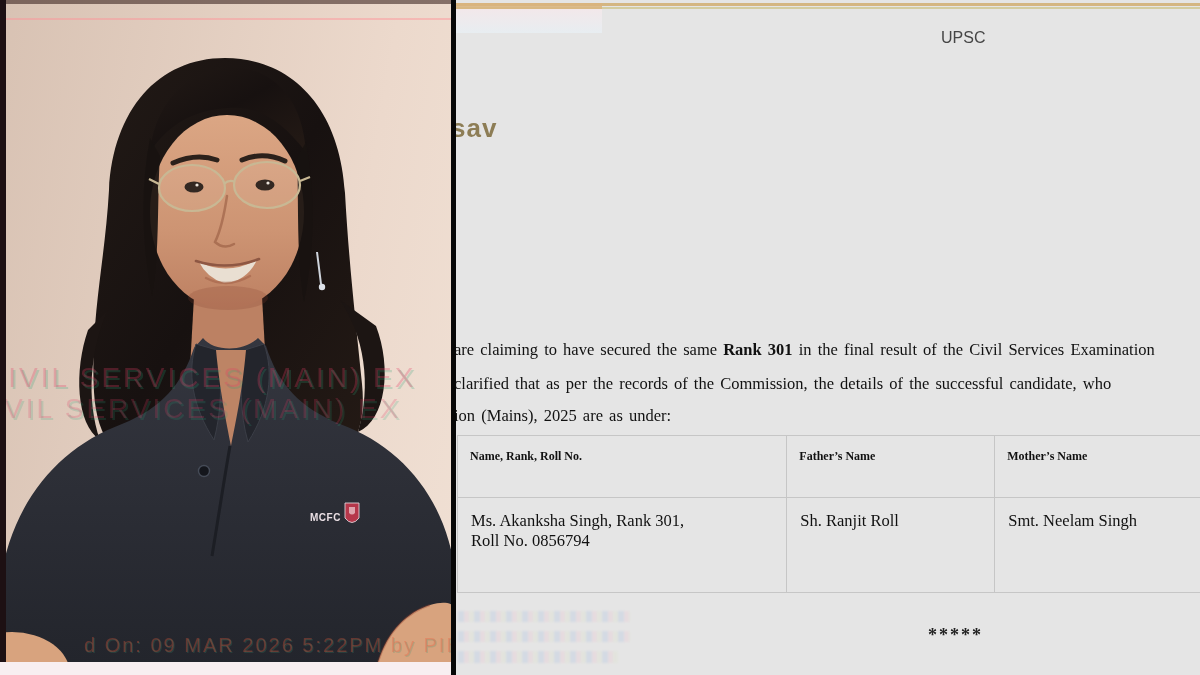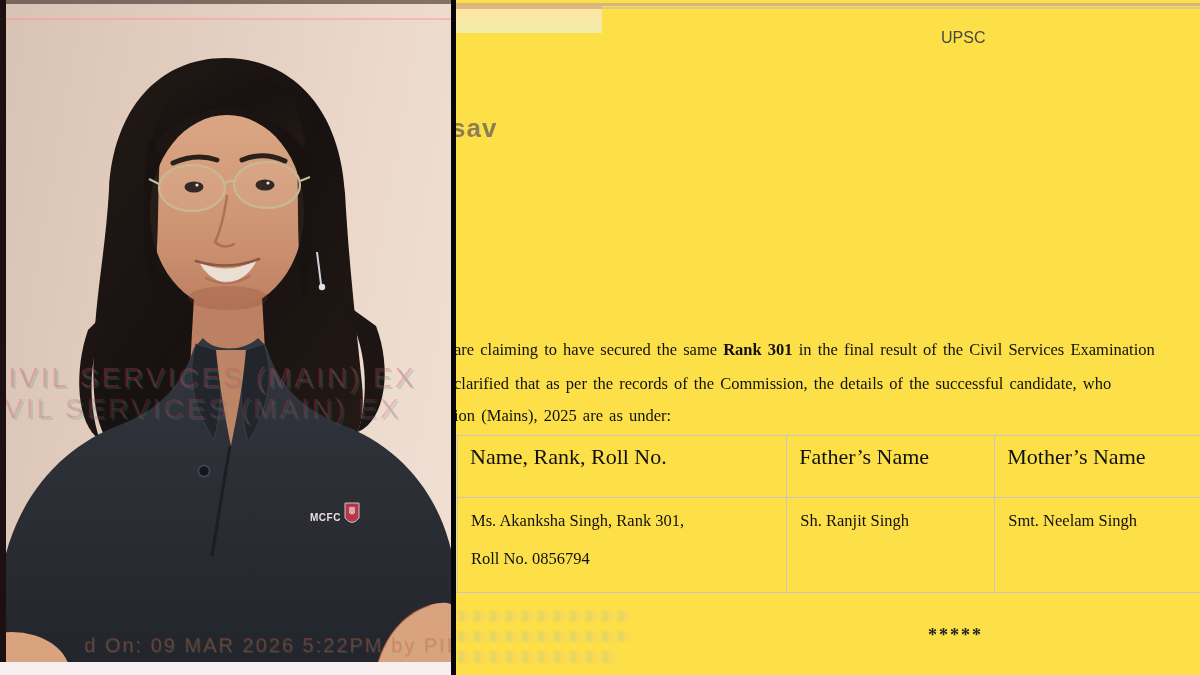--- a/index.html
+++ b/index.html
@@ -23,21 +23,21 @@
   .ghost{position:absolute;white-space:nowrap;font-family:"Liberation Sans",sans-serif;
     letter-spacing:3px;pointer-events:none}
   .ghost-1{top:362px;left:-15px;font-size:28px;color:rgba(225,60,100,.28);
     text-shadow:2px 2px 0 rgba(40,160,120,.22)}
   .ghost-2{top:393px;left:-30px;font-size:28px;color:rgba(225,60,100,.22);
     text-shadow:2px 2px 0 rgba(40,160,120,.18)}
   .ghost-3{top:634px;left:84px;font-size:20px;letter-spacing:2px;color:rgba(235,90,60,.32);
     text-shadow:1px 1px 0 rgba(60,150,120,.22)}
 
   
-  .doc-panel{position:relative;width:744px;height:675px;background:#fde047;overflow:hidden;color:var(--ink)}
+  .doc-panel{position:relative;width:744px;height:675px;background:#e5e5e5;overflow:hidden;color:var(--ink)}
   .gold-line-1{position:absolute;top:3px;left:0;width:100%;height:3px;background:var(--gold)}
   .gold-line-2{position:absolute;top:7px;left:0;width:100%;height:2px;background:var(--gold2);opacity:.8}
   .gold-line-accent{position:absolute;top:3px;left:0;width:146px;height:6px;background:#d9b47e;opacity:.85}
   .tint-block{position:absolute;top:9px;left:0;width:146px;height:24px;
     background:linear-gradient(#fdeaee 0%,#eaf4fb 100%);opacity:.55}
   .upsc-label{position:absolute;top:29px;left:485px;font-family:"Liberation Sans",sans-serif;
     font-size:16px;color:#464646}
   .logo-fragment{position:absolute;top:113px;left:-5px;font-family:"Liberation Sans",sans-serif;
     font-size:26px;font-weight:bold;color:var(--olive);letter-spacing:1px}
   .doc-title{position:absolute;top:174px;left:132px;font-family:"Liberation Sans",sans-serif;
@@ -45,24 +45,24 @@
   .posted-on{position:absolute;top:260px;left:339px;font-family:"Liberation Sans",sans-serif;
     font-size:15.5px;color:#3a3a3a;white-space:nowrap}
   .para-line{position:absolute;left:-2px;font-size:16.5px;color:#111;white-space:nowrap;
     word-spacing:2px}
   .pl-1{top:308px}.pl-2{top:340px}.pl-3{top:374px}.pl-4{top:406px}
   .rank-bold{font-weight:bold}
 
   table.cand{position:absolute;top:435px;left:1px;width:960px;border-collapse:collapse;
     font-size:16.5px;color:#111}
   table.cand th,table.cand td{border:1px solid var(--border);text-align:left;font-weight:normal}
-  table.cand th{height:62px;font-weight:normal;font-size:22px;padding:0 10px 20px 12px;vertical-align:middle}
+  table.cand th{height:62px;font-weight:bold;font-size:12px;padding:0 10px 20px 12px;vertical-align:middle}
   table.cand td{height:95px;vertical-align:top;padding:13px 10px 0 13px}
   .col-1{width:328px}.col-2{width:207px}.col-3{width:420px}
-  .name-l2{margin-top:18px}
+  .name-l2{}
 
   .stars{position:absolute;top:625px;left:472px;font-size:18px;font-weight:bold;letter-spacing:2px;color:#222}
 
   .artifact{position:absolute;left:2px;width:172px;filter:blur(1.2px);opacity:.45;
     background:repeating-linear-gradient(90deg,rgba(120,160,220,.35) 0 6px,
       rgba(240,160,185,.30) 6px 11px,rgba(205,220,160,.25) 11px 16px)}
   .af-1{top:611px;height:11px}.af-2{top:631px;height:11px}.af-3{top:651px;height:12px;width:160px}
 </style>
 </head>
 <body>
@@ -193,21 +193,21 @@
           <th class="col-2">Father’s Name</th>
           <th class="col-3">Mother’s Name</th>
         </tr>
       </thead>
       <tbody>
         <tr>
           <td>
             <div>Ms. Akanksha Singh, Rank 301,</div>
             <div class="name-l2">Roll No. 0856794</div>
           </td>
-          <td>Sh. Ranjit Singh</td>
+          <td>Sh. Ranjit Roll</td>
           <td>Smt. Neelam Singh</td>
         </tr>
       </tbody>
     </table>
 
     <div class="stars">*****</div>
 
     <div class="artifact af-1"></div>
     <div class="artifact af-2"></div>
     <div class="artifact af-3"></div>

